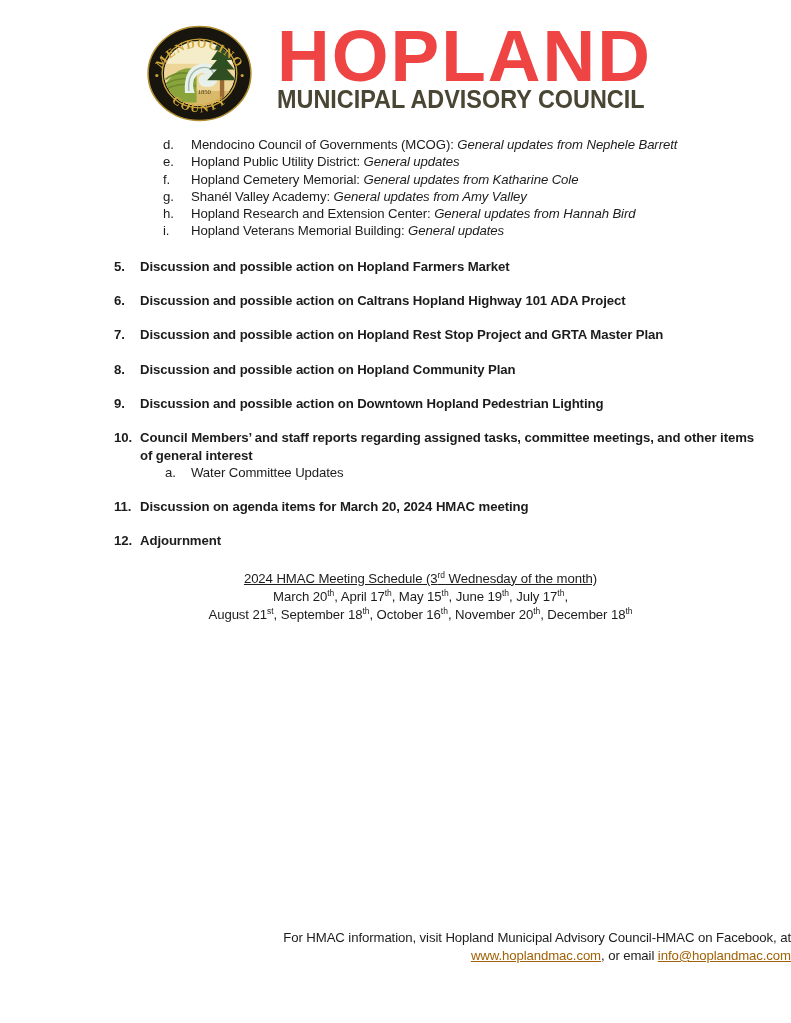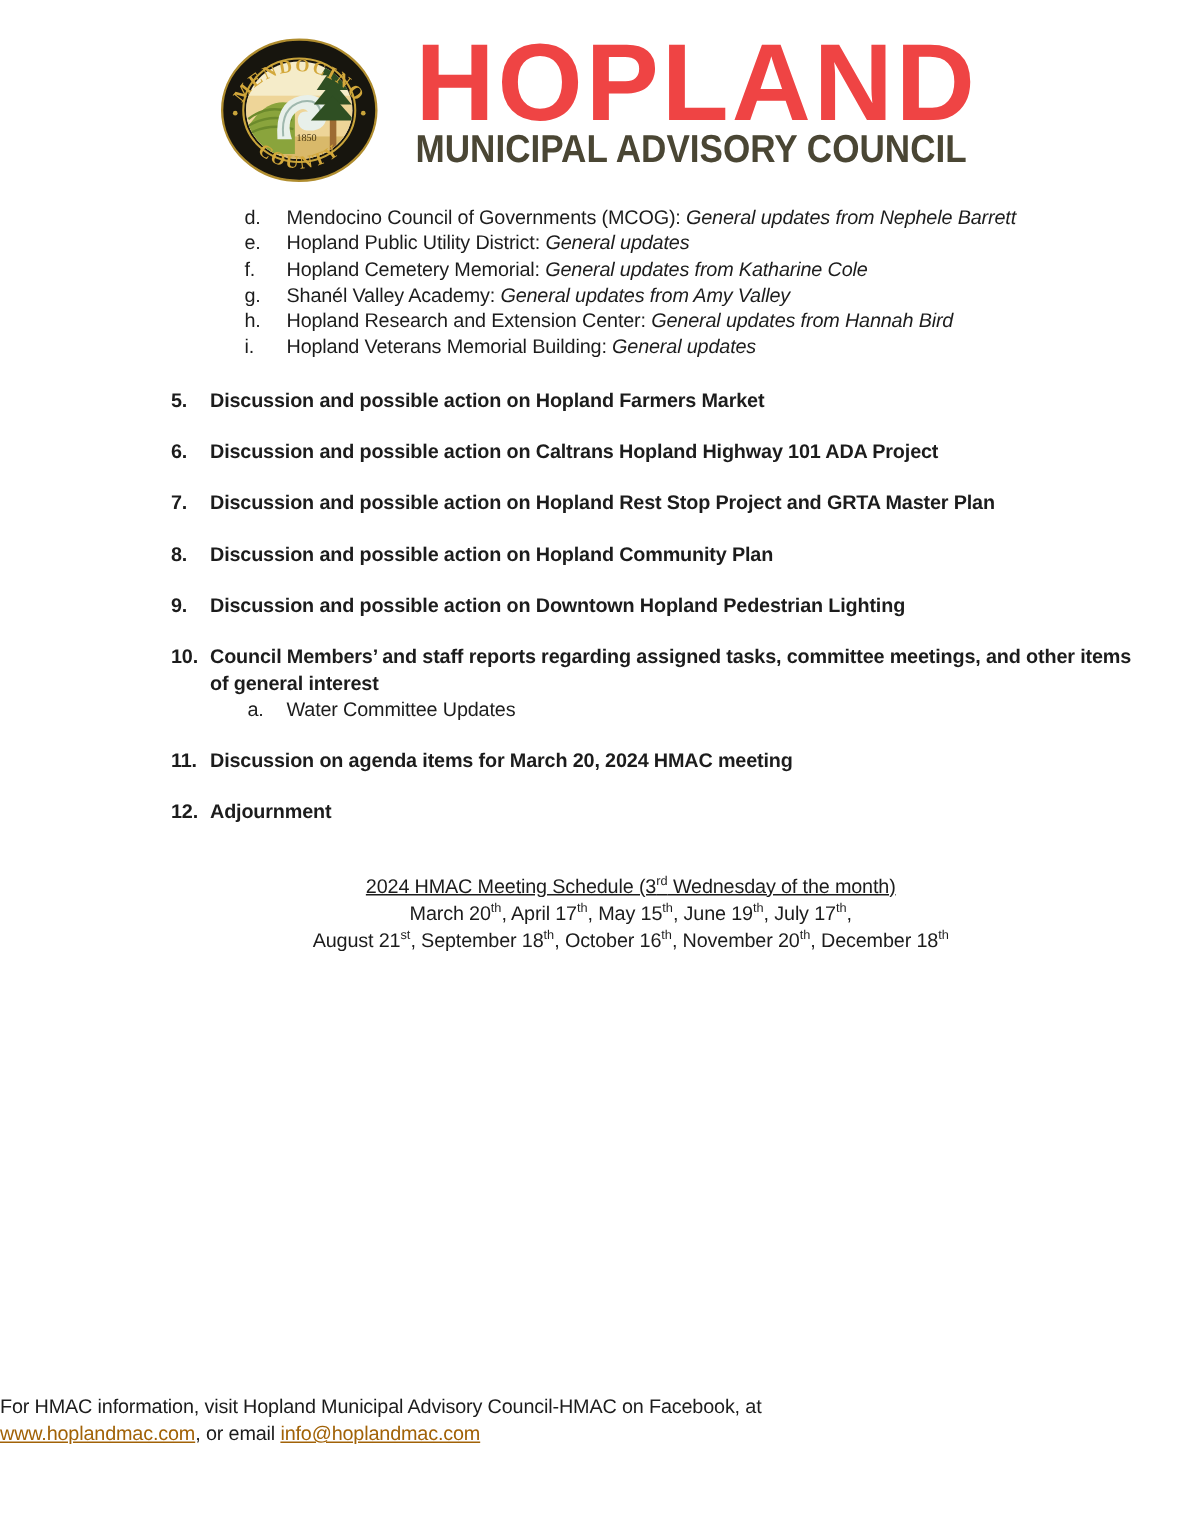--- a/index.html
+++ b/index.html
@@ -27,25 +27,25 @@
   .stx i{font-style:italic;}
   
   .agenda{margin-left:114px;}
   .aitem{display:flex;margin-top:17px;}
   .aitem.first{margin-top:18px;}
   .anum{width:26px;flex:0 0 auto;font-weight:700;}
   .atxt{width:620px;font-weight:700;}
   .sub-a{display:flex;font-weight:400;margin-left:25px;}
   .sub-a .smk{width:26px;}
   
-  .schedule{margin-top:32px;padding-left:50px;text-align:center;line-height:18px;letter-spacing:-0.1px;}
+  .schedule{margin-top:20px;padding-left:50px;text-align:center;line-height:18px;letter-spacing:-0.1px;}
   .sched-heading{text-decoration:underline;}
   sup{font-size:8.5px;line-height:0;vertical-align:5px;letter-spacing:0;}
   
-  .footer{position:absolute;top:929px;left:0;width:791px;text-align:left;line-height:18px;}
+  .footer{position:absolute;top:929px;left:0;width:791px;text-align:right;line-height:18px;}
   .link{color:#a16207;text-decoration:underline;cursor:pointer;}
   
   .seal-text{font-family:"Liberation Serif", serif;font-weight:700;fill:#d3a83b;letter-spacing:1.5px;}
 </style>
 </head>
 <body>
 
 <div class="header">
   <div class="logo-wrap">
     <svg viewBox="0 0 110 100" width="107" height="97">

